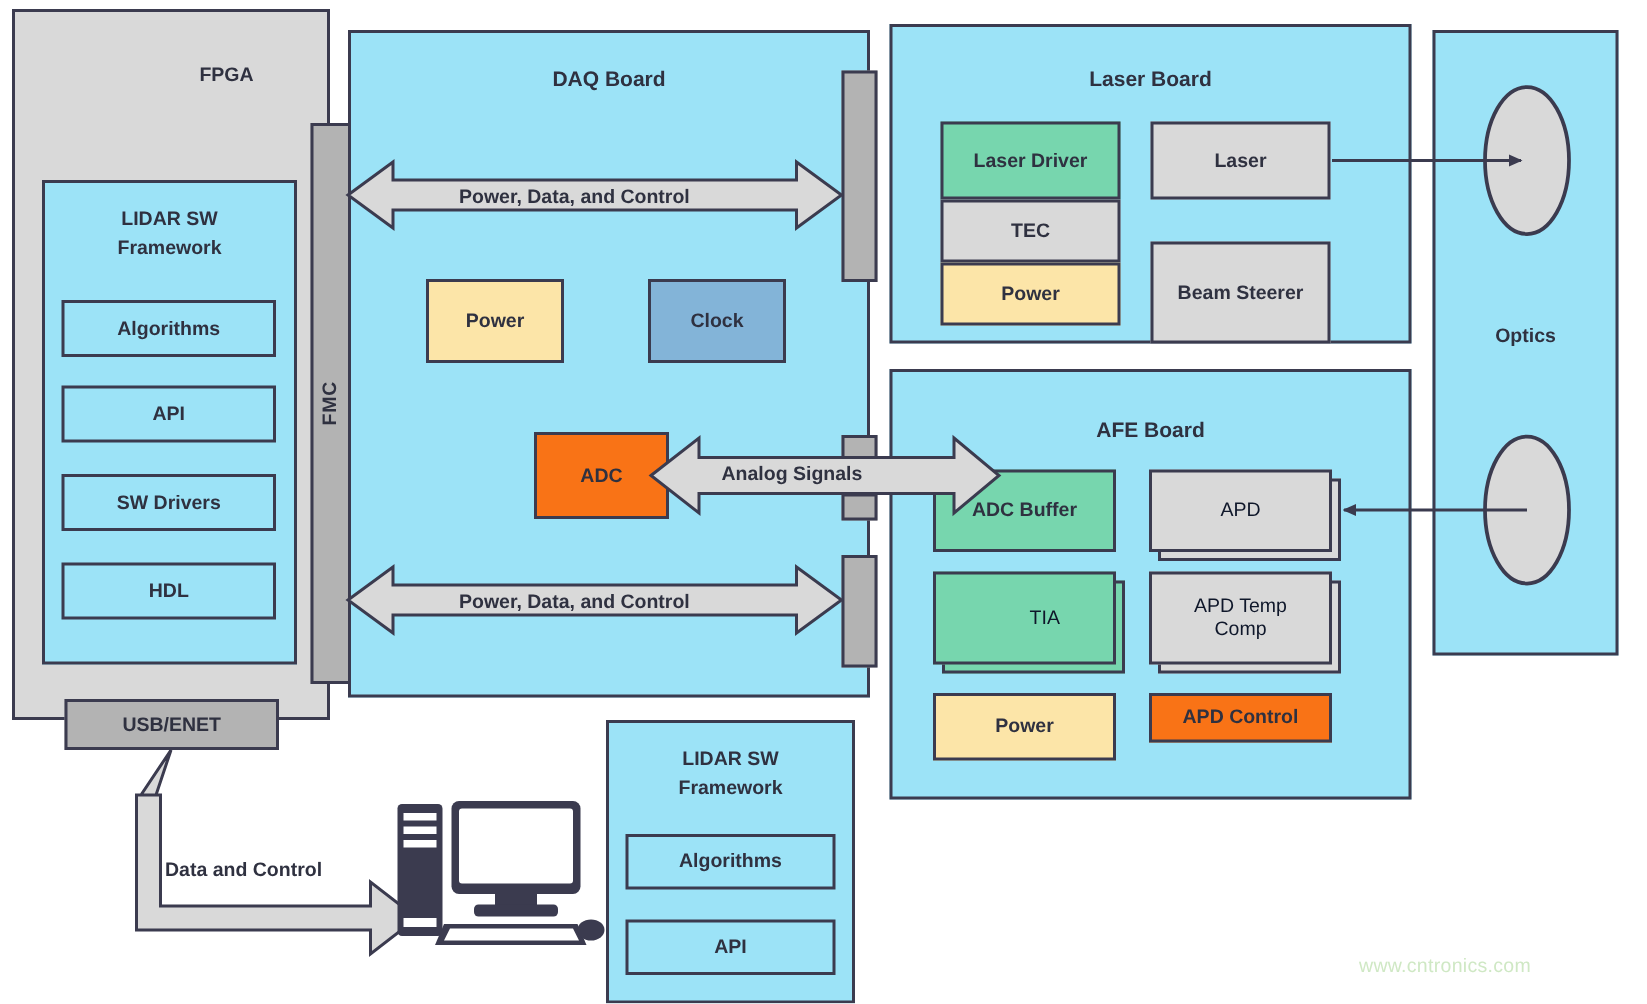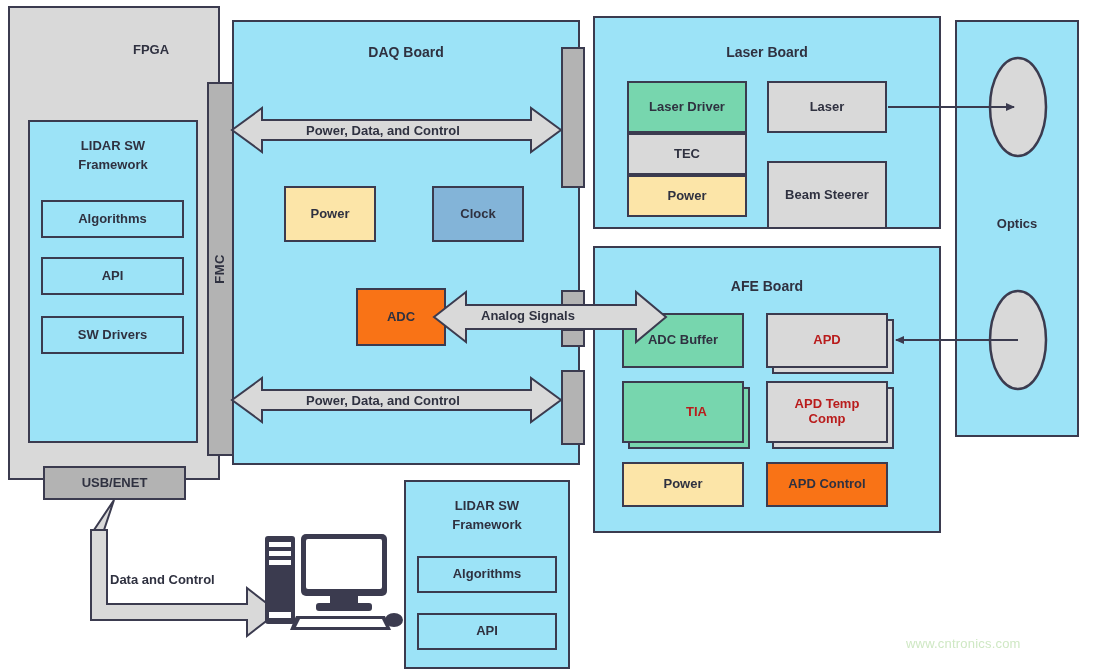--- a/index.html
+++ b/index.html
@@ -56,21 +56,21 @@
     position:absolute;
     box-sizing:border-box;
     border:2px solid #3b3b4f;
   }
   .stackwrap .front{
     position:absolute;
     left:0; top:0;
     box-sizing:border-box;
     border:2px solid #3b3b4f;
     display:flex;align-items:center;justify-content:center;
-    text-align:center;font-weight:bold;color:#b91c1c;line-height:1.15;
+    text-align:center;font-weight:normal;color:#0f172a;line-height:1.15;
   }
 
   
   .vert-label{
     writing-mode:vertical-rl;
     transform:rotate(180deg);
     font-weight:bold;
     font-size:13px;
     color:#2f3140;
     letter-spacing:.5px;
@@ -107,20 +107,21 @@
   <div class="container gray" style="left:8px;top:6px;width:212px;height:474px;"></div>
   <div class="ctitle f13" style="left:8px;top:42px;width:212px;padding-left:37px;">FPGA</div>
 
   <div class="container cyan" style="left:28px;top:120px;width:170px;height:323px;"></div>
   <div class="ctitle f13" style="left:28px;top:138px;width:170px;">LIDAR SW</div>
   <div class="ctitle f13" style="left:28px;top:157px;width:170px;">Framework</div>
 
   <div class="box cyan f13" style="left:41px;top:200px;width:143px;height:38px;">Algorithms</div>
   <div class="box cyan f13" style="left:41px;top:257px;width:143px;height:38px;">API</div>
   <div class="box cyan f13" style="left:41px;top:316px;width:143px;height:38px;">SW Drivers</div>
+  <div class="box cyan f13" style="left:41px;top:375px;width:143px;height:38px;">HDL</div>
 
   <div class="box grayconn f13" style="left:43px;top:466px;width:143px;height:34px;">USB/ENET</div>
 
   <div class="box grayconn" style="left:207px;top:82px;width:27px;height:374px;">
     <span class="vert-label">FMC</span>
   </div>
 
   <div class="container cyan" style="left:232px;top:20px;width:348px;height:445px;"></div>
   <div class="ctitle f14" style="left:232px;top:44px;width:348px;">DAQ Board</div>
 
@@ -160,21 +161,21 @@
 
   <div class="stackwrap" style="left:766px;top:381px;width:134px;height:68px;">
     <div class="shadow lgray" style="left:6px;top:6px;width:122px;height:62px;"></div>
     <div class="front lgray f13" style="width:122px;height:62px;flex-direction:column;">
       <span>APD Temp</span>
       <span>Comp</span>
     </div>
   </div>
 
   <div class="box yellow f13" style="left:622px;top:462px;width:122px;height:45px;">Power</div>
-  <div class="box red f13" style="left:766px;top:462px;width:122px;height:45px;">APD Control</div>
+  <div class="box red f13" style="left:766px;top:462px;width:122px;height:33px;">APD Control</div>
 
   <div class="container cyan" style="left:955px;top:20px;width:124px;height:417px;"></div>
   <div class="ctitle f13" style="left:955px;top:216px;width:124px;">Optics</div>
 
   <div class="container cyan" style="left:404px;top:480px;width:166px;height:189px;"></div>
   <div class="ctitle f13" style="left:404px;top:498px;width:166px;">LIDAR SW</div>
   <div class="ctitle f13" style="left:404px;top:517px;width:166px;">Framework</div>
 
   <div class="box cyan f13" style="left:417px;top:556px;width:140px;height:37px;">Algorithms</div>
   <div class="box cyan f13" style="left:417px;top:613px;width:140px;height:37px;">API</div>

